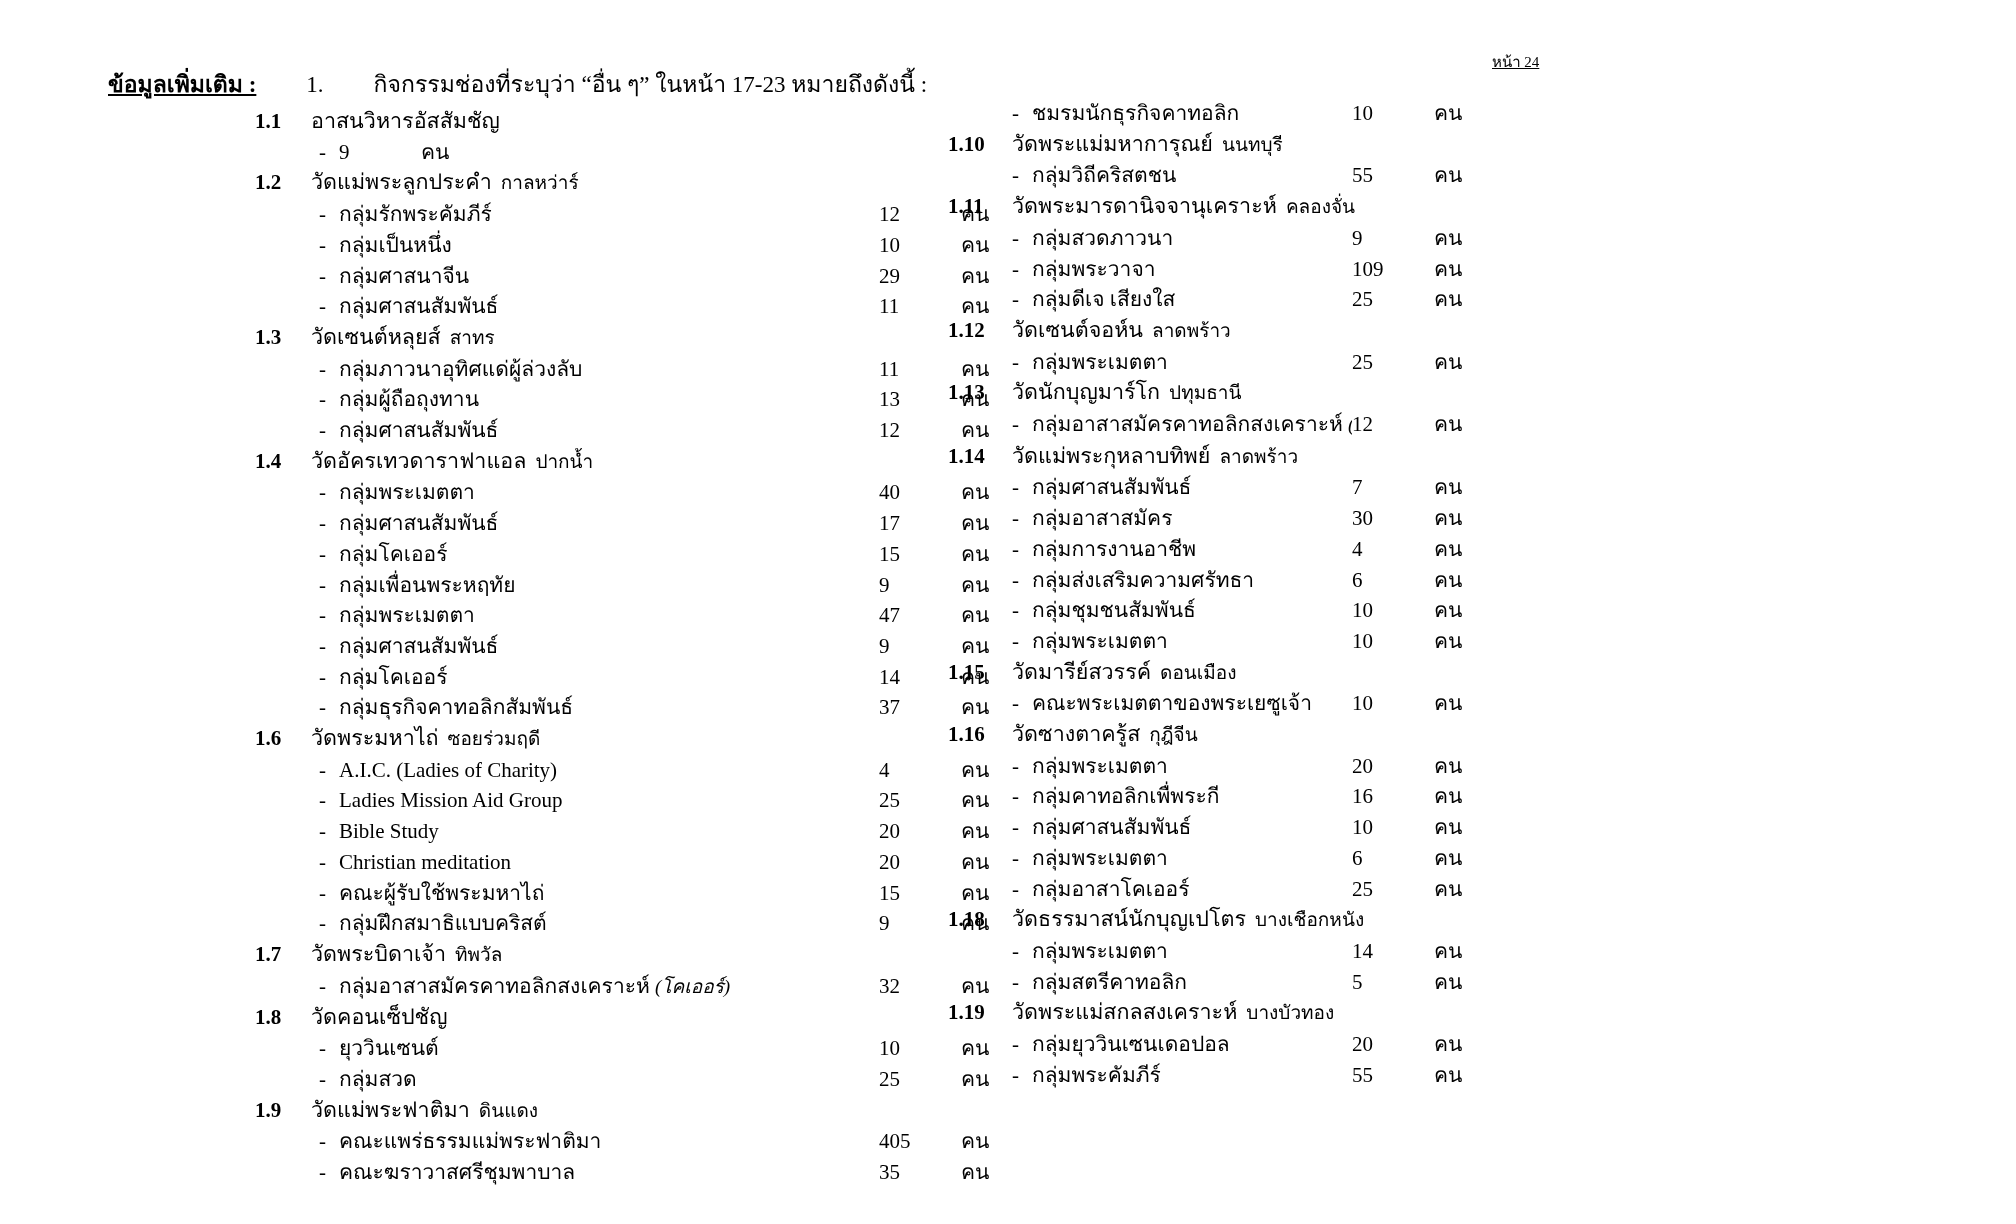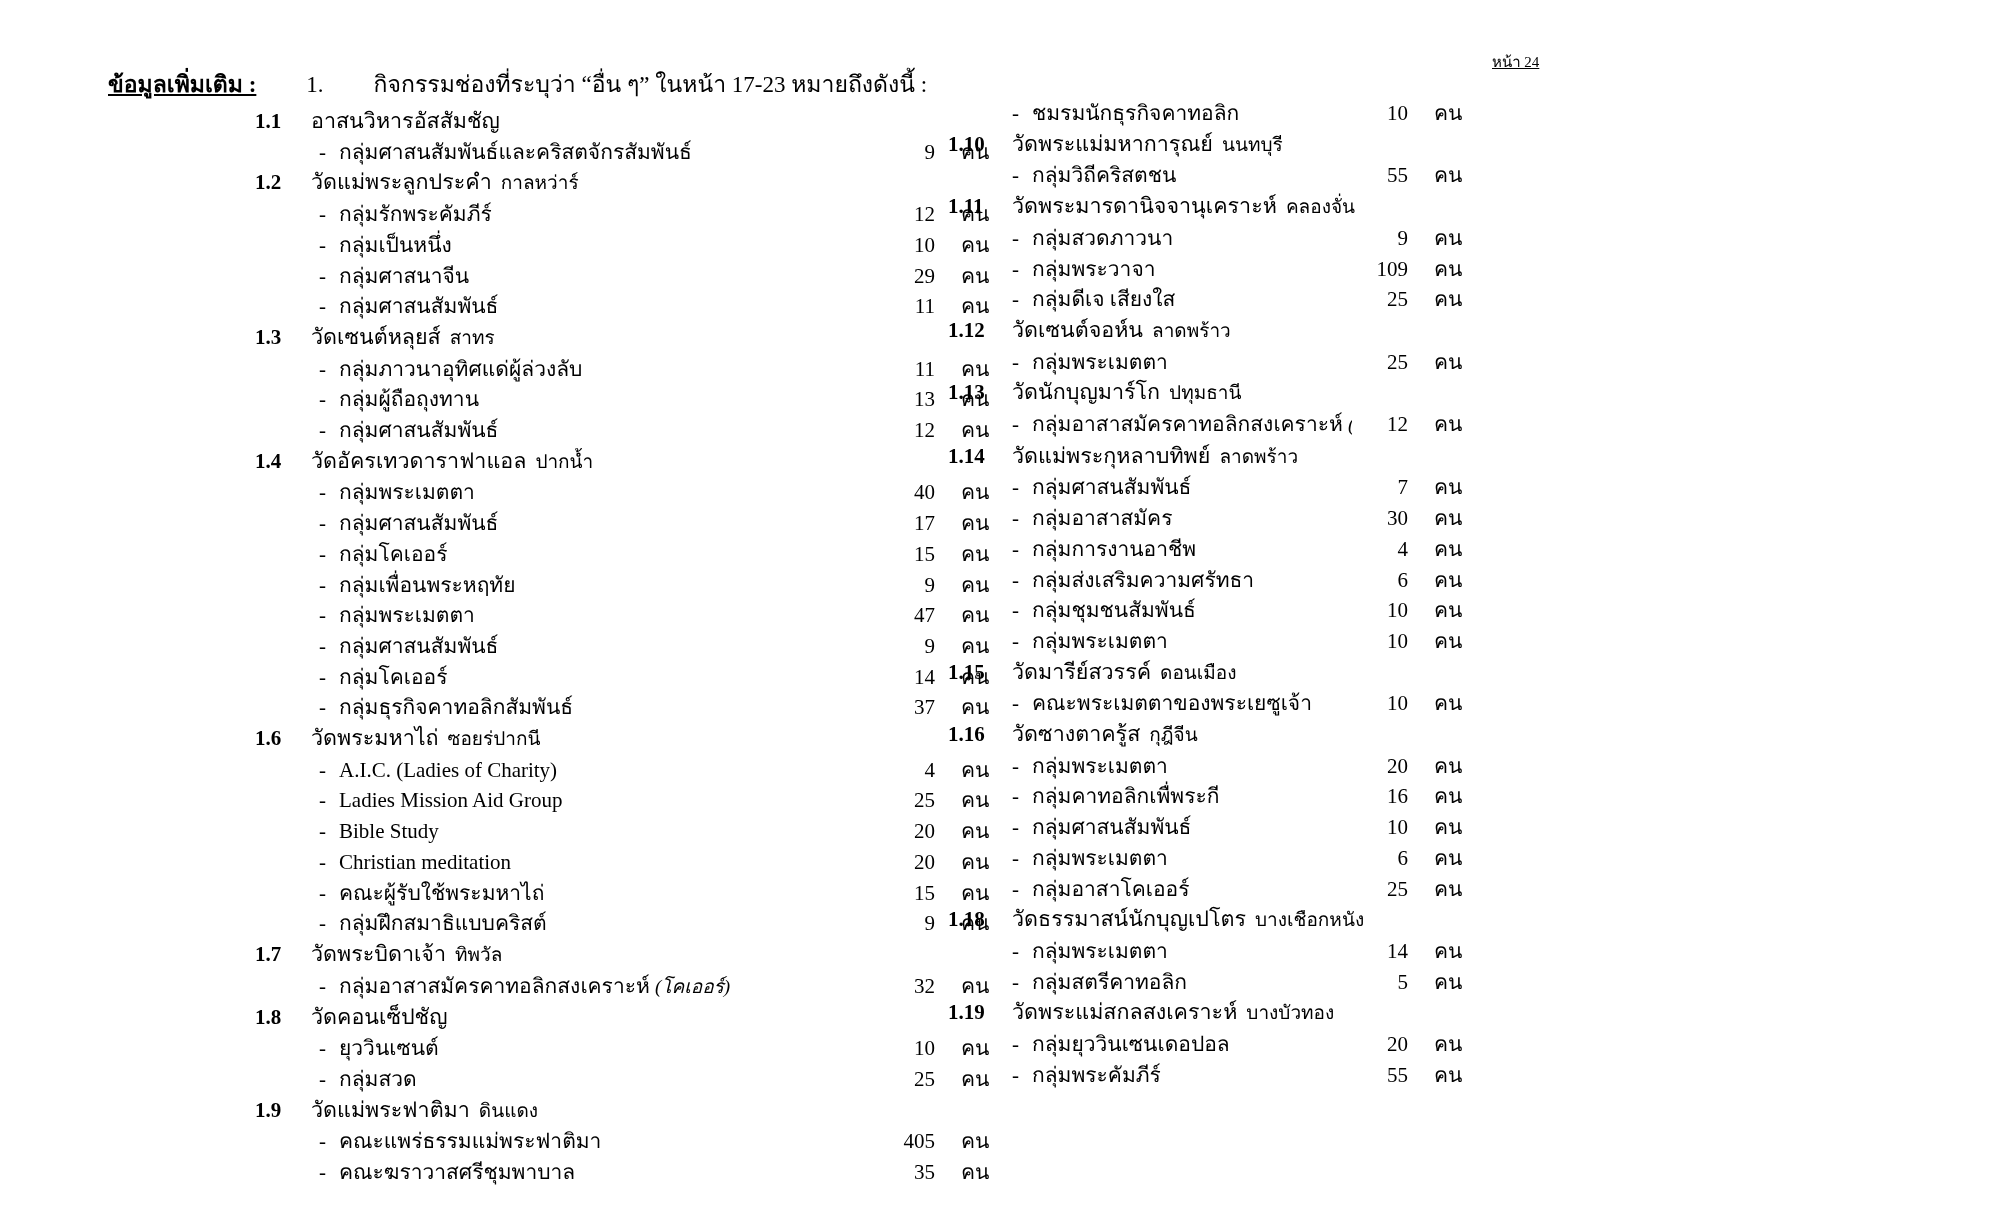--- a/index.html
+++ b/index.html
@@ -30,42 +30,41 @@
   .section-header { display:flex; align-items:baseline; line-height:30.7px; white-space:nowrap; }
   .sec-index { flex:none; width:56px; font-size:21px;font-weight:bold; }
   .col-right .sec-index { width:64px; }
   .sec-name  { font-weight:normal; font-size:21.5px; }
   .sec-loc   { font-size:19px; margin-left:9px; }
 
   .item-row  { display:flex; align-items:baseline; line-height:30.7px; padding-left:64px; white-space:nowrap; }
   .item-dash { flex:none; width:20px; font-size:21px; }
   .item-label{ flex:1; font-size:21px; overflow:hidden; }
   .item-label .it { font-style:italic; font-size:19px; }
-  .item-count{ flex:none; width:56px; text-align:right; font-size:21px; }
+  .item-count{ flex:none; width:56px; font-size:21px; }
   .item-unit { flex:none; width:46px; margin-left:26px; font-size:21px; }
 </style>
 </head>
 <body>
 
 <div class="page-number">หน้า 24</div>
 
 <div class="doc-header">
   <span class="lead">ข้อมูลเพิ่มเติม :</span>
   <span class="num">1.</span>
   <span class="txt">กิจกรรมช่องที่ระบุว่า “อื่น ๆ” ในหน้า 17-23 หมายถึงดังนี้ :</span>
 </div>
 
 <div class="col col-left" id="col-0">
     <div class="section-header">
       <span class="sec-index">1.1</span>
       <span class="sec-name">อาสนวิหารอัสสัมชัญ</span>
     </div>
     <div class="item-row">
       <span class="item-dash">-</span>
-      <span class="item-label">กลุ่มศาสนสัมพันธ์และคริสตจักรสัมพันธ์</span>
       <span class="item-count">9</span>
       <span class="item-unit">คน</span>
     </div>
     <div class="section-header">
       <span class="sec-index">1.2</span>
       <span class="sec-name">วัดแม่พระลูกประคำ</span>
       <span class="sec-loc">กาลหว่าร์</span>
     </div>
     <div class="item-row">
       <span class="item-dash">-</span>
@@ -163,21 +162,21 @@
     </div>
     <div class="item-row">
       <span class="item-dash">-</span>
       <span class="item-label">กลุ่มธุรกิจคาทอลิกสัมพันธ์</span>
       <span class="item-count">37</span>
       <span class="item-unit">คน</span>
     </div>
     <div class="section-header">
       <span class="sec-index">1.6</span>
       <span class="sec-name">วัดพระมหาไถ่</span>
-      <span class="sec-loc">ซอยร่ปากนี</span>
+      <span class="sec-loc">ซอยร่วมฤดี</span>
     </div>
     <div class="item-row">
       <span class="item-dash">-</span>
       <span class="item-label">A.I.C. (Ladies of Charity)</span>
       <span class="item-count">4</span>
       <span class="item-unit">คน</span>
     </div>
     <div class="item-row">
       <span class="item-dash">-</span>
       <span class="item-label">Ladies Mission Aid Group</span>

